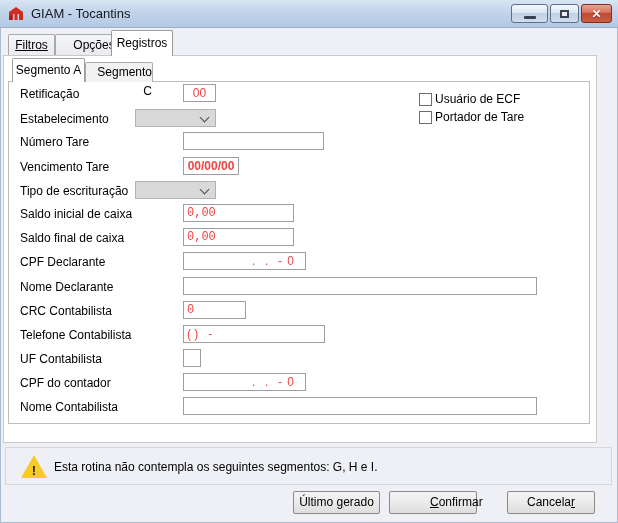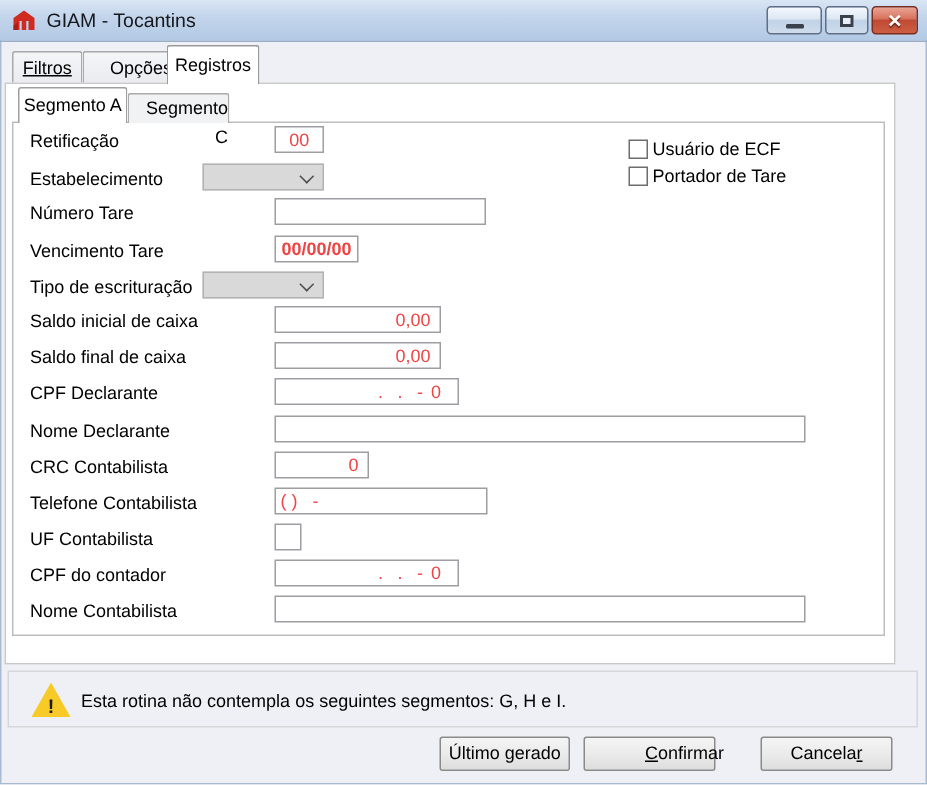--- a/index.html
+++ b/index.html
@@ -83,21 +83,21 @@
     background: #fff; border: 1px solid #bdbdbd; z-index: 2;
   }
   
   .flabel { position: absolute; left: 20px; height: 18px; line-height: 18px; z-index: 6; }
   .txt {
     position: absolute; left: 135px; height: 18px; z-index: 6;
     border: 1px solid #9e9ea2; background: #fff;
     font-family: "Liberation Sans", sans-serif; font-size: 12px;
     color: #ef4444; padding: 0 3px; outline: none; margin-left: 48px;
   }
-  .txt.alignright { text-align: right; padding-right: 6px; }
+  .txt.alignright { padding-right: 6px; font-family: Liberation Mono, monospace; }
   .txt.aligncenter { text-align: center; }
   .txt.cpf { text-align: right; padding-right: 10px; letter-spacing: 1px; }
   .combo {
     position: absolute; left: 135px; width: 81px; height: 18px; z-index: 6;
     border: 1px solid #b2b2b2; background: #d9d9d9;
   }
   .chevron {
     position: absolute; right: 7px; top: 4px; width: 8px; height: 8px;
   }
   .chevron::before {

